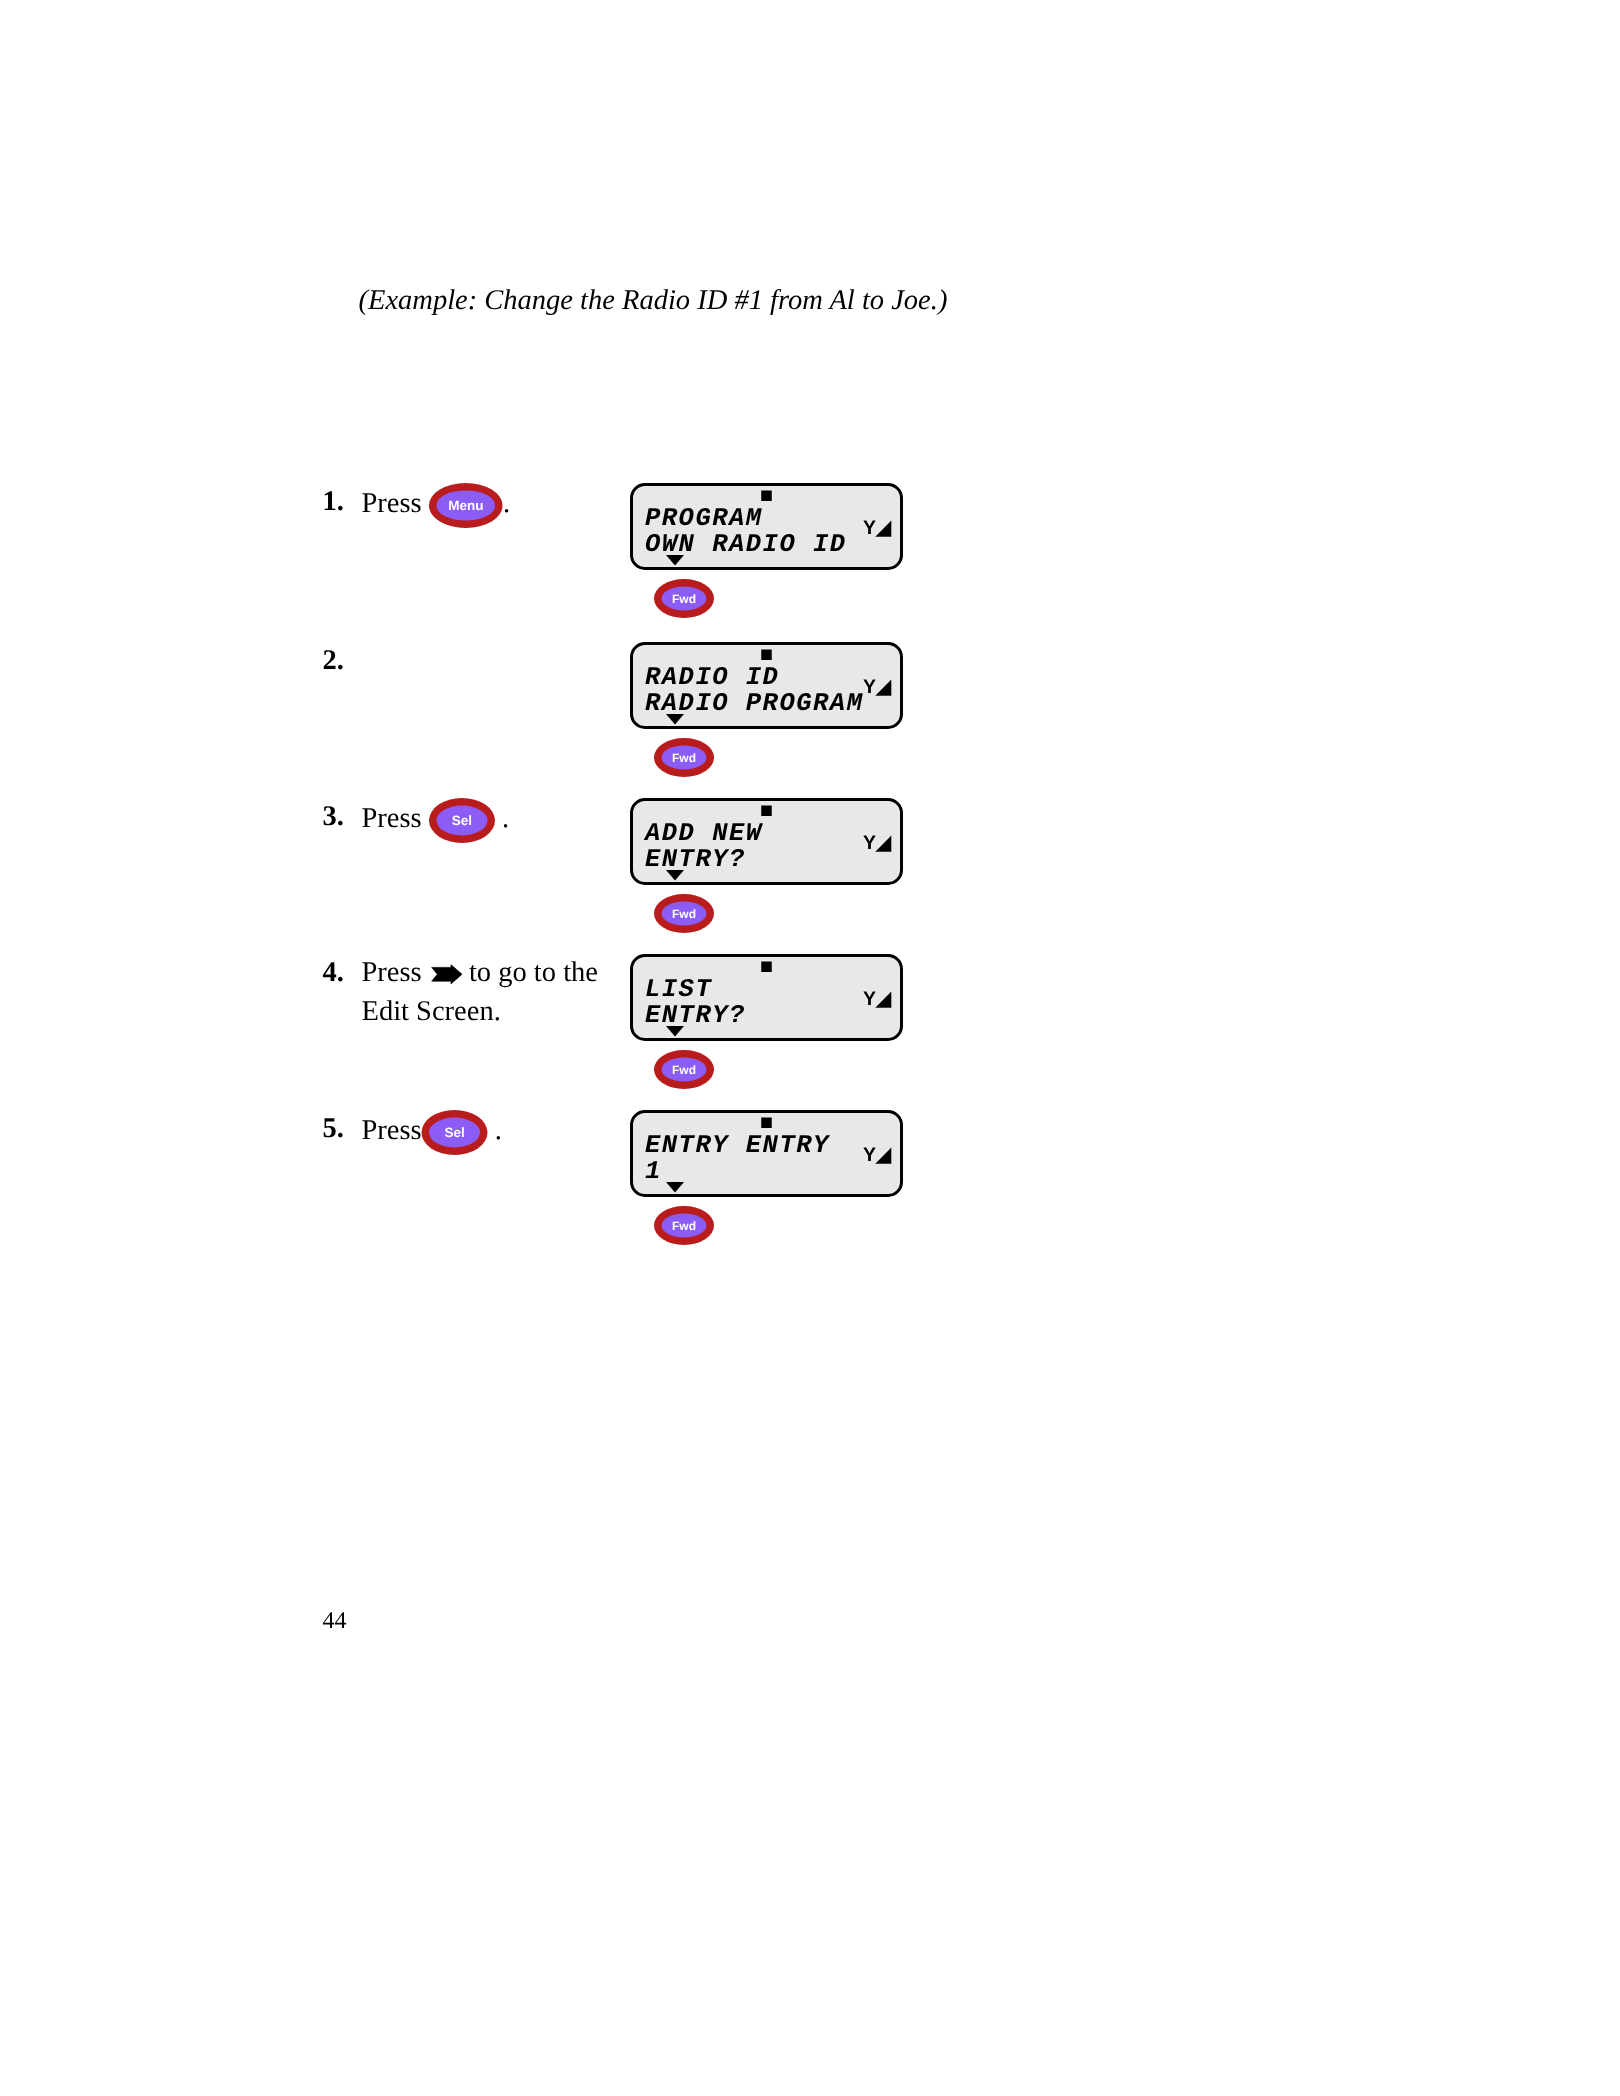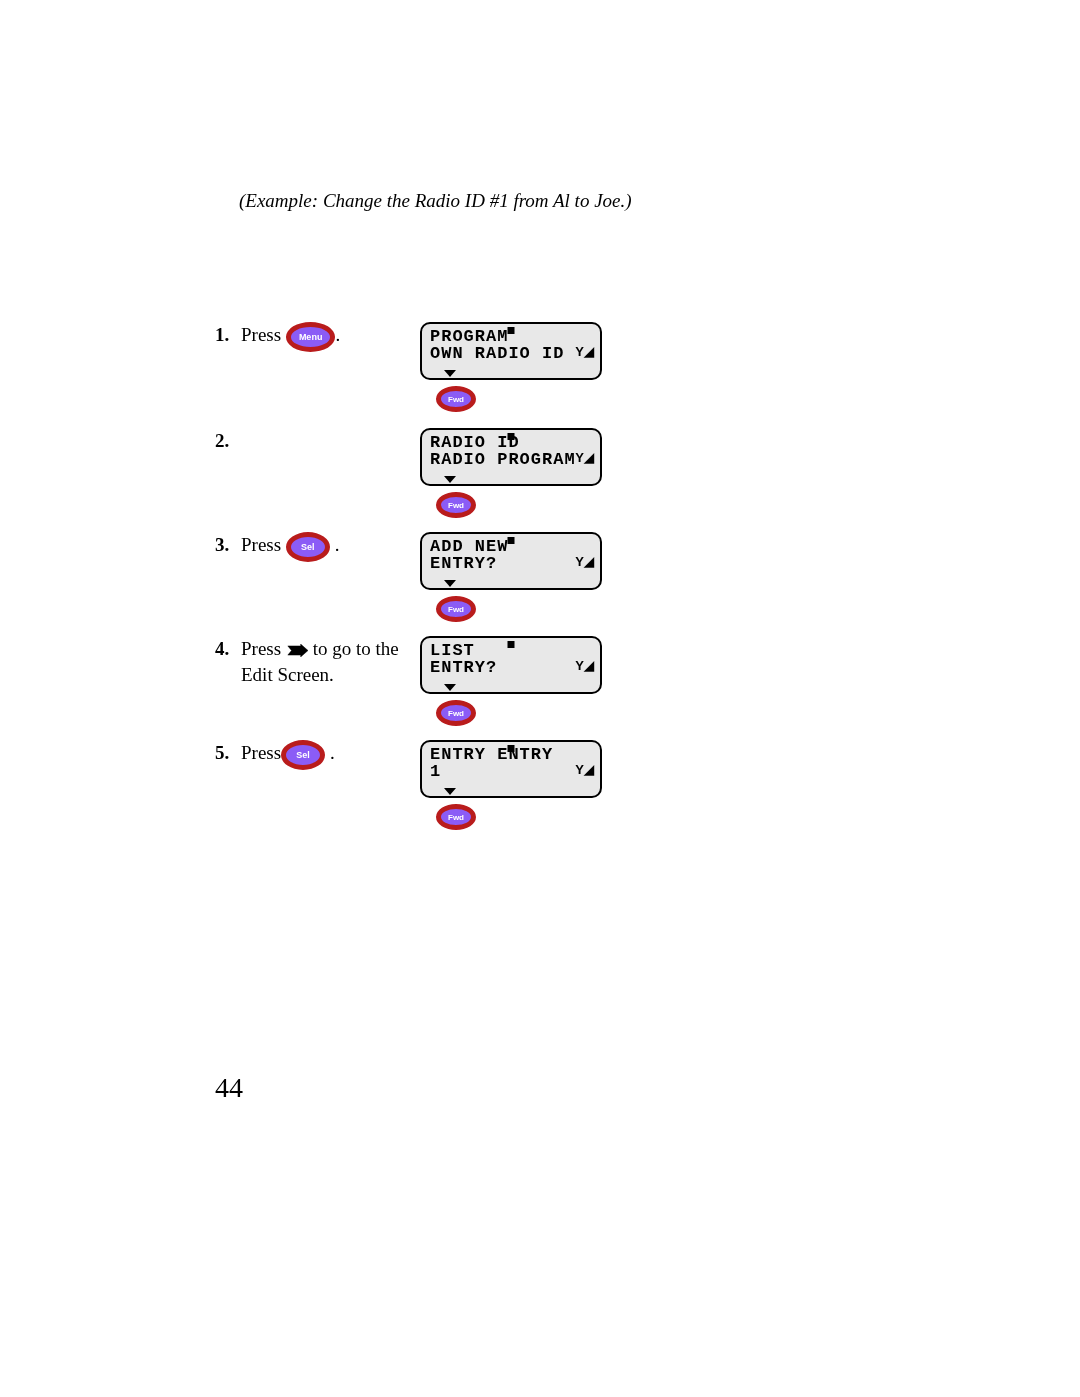--- a/index.html
+++ b/index.html
@@ -114,21 +114,22 @@
   }
   .lcd .signal {
     position: absolute;
     right: 6px;
     top: 20px;
     font-family: Arial, sans-serif;
     font-weight: bold;
     font-size: 13px;
   }
   .lcd .lines-container {
-    margin-top: 0;
+    margin-top: 10px;
+    font-style: italic;
   }
   .fwd-btn {
     margin-top: 6px;
     margin-left: 16px;
   }
   .oval-btn {
     display: inline-flex;
     align-items: center;
     justify-content: center;
     background: #8b5cf6;
@@ -149,21 +150,21 @@
     font-size: 8px;
   }
   .forward-icon {
     display: inline-block;
     vertical-align: middle;
   }
   .page-number {
     position: absolute;
     left: 215px;
     top: 1072px;
-    font-size: 28px;
+    font-size: 16px;
   }
   .inline-icon {
     vertical-align: middle;
     display: inline-block;
   }
 </style>
 </head>
 <body>
 
 <div class="page">

